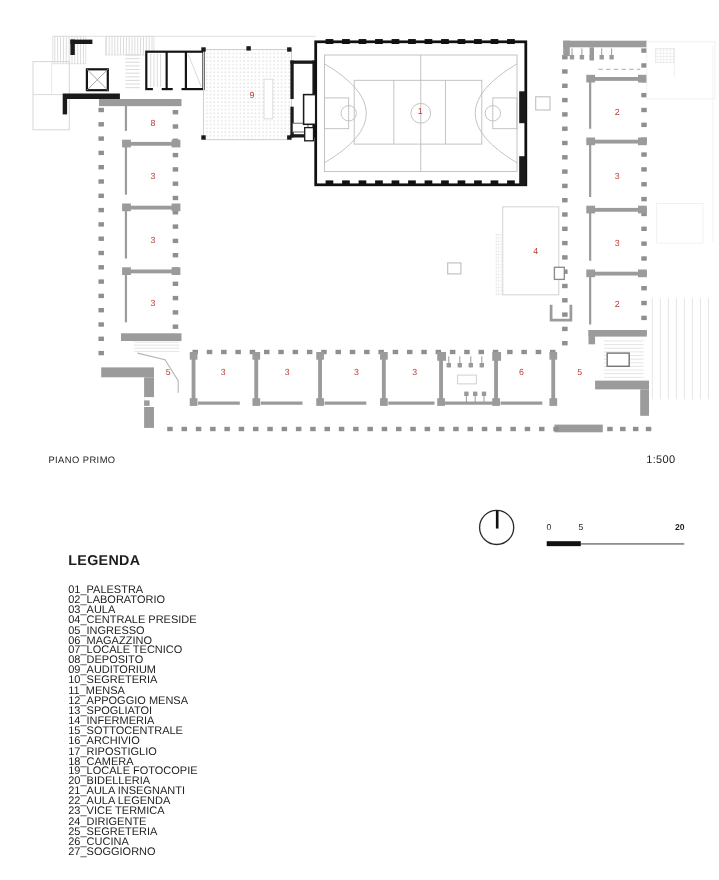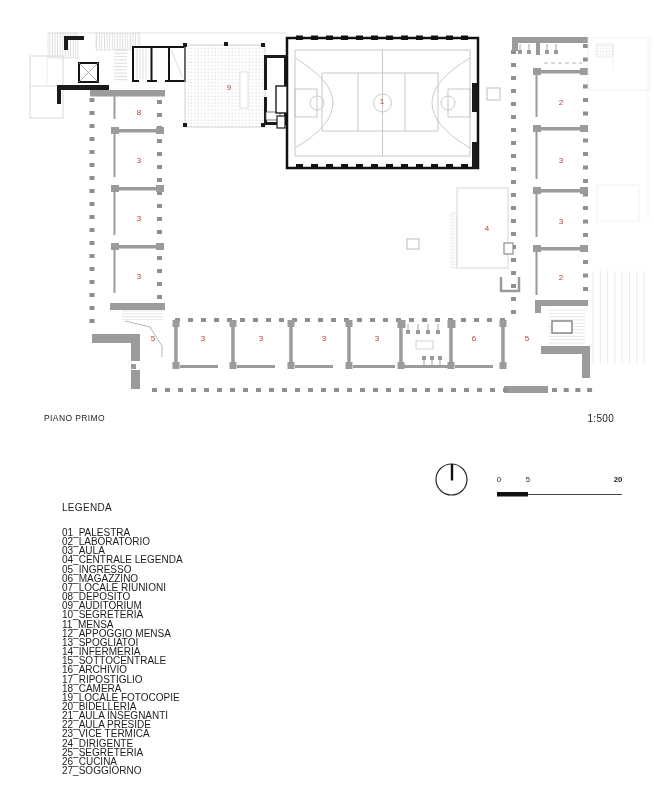--- a/index.html
+++ b/index.html
@@ -5,21 +5,21 @@
   html,body{margin:0;padding:0;background:#fff;}
   .canvas{position:relative;width:654px;height:800px;background:#fff;overflow:hidden;
           font-family:"Liberation Sans", sans-serif;color:#1c1c1c;}
   svg{position:absolute;left:0;top:0;}
   .room-label{position:absolute;font-size:8px;transform:translate(-50%,-50%);
               font-family:"Liberation Sans", sans-serif;}
   .plan-title{position:absolute;left:44px;top:413px;font-size:8.5px;letter-spacing:.4px;}
   .scale-note{position:absolute;top:413px;right:40px;font-size:10px;letter-spacing:.3px;}
   .sb-label{position:absolute;font-size:7.8px;transform:translateX(-50%);top:475px;}
   .legend{position:absolute;left:62px;top:502px;}
-  .legend-title{font-size:10px;font-weight:normal;letter-spacing:.3px;margin:0 0 15px 0;}
+  .legend-title{font-size:13px;font-weight:bold;letter-spacing:.3px;margin:0 0 15px 0;}
   .legend-item{font-size:10px;line-height:9.15px;white-space:pre;}
 </style>
 </head>
 <body>
 
 <div class="canvas">
 
   <svg width="654" height="800" viewBox="0 0 654 800">
     <defs>
       <pattern id="pdots" width="3.4" height="3.4" patternUnits="userSpaceOnUse">
@@ -532,39 +532,39 @@
       <span class="sb-label" style="left: 528px;">5</span>
       <span class="sb-label" style="left: 618px; font-weight: bold;">20</span>
     </div>
 
   <div class="legend">
     <div class="legend-title">LEGENDA</div>
     <div id="legend-items">
         <div class="legend-item">01_PALESTRA</div>
         <div class="legend-item">02_LABORATORIO</div>
         <div class="legend-item">03_AULA</div>
-        <div class="legend-item">04_CENTRALE LEGENDA</div>
+        <div class="legend-item">04_CENTRALE PRESIDE</div>
         <div class="legend-item">05_INGRESSO</div>
         <div class="legend-item">06_MAGAZZINO</div>
-        <div class="legend-item">07_LOCALE RIUNIONI</div>
+        <div class="legend-item">07_LOCALE TECNICO</div>
         <div class="legend-item">08_DEPOSITO</div>
         <div class="legend-item">09_AUDITORIUM</div>
         <div class="legend-item">10_SEGRETERIA</div>
         <div class="legend-item">11_MENSA</div>
         <div class="legend-item">12_APPOGGIO MENSA</div>
         <div class="legend-item">13_SPOGLIATOI</div>
         <div class="legend-item">14_INFERMERIA</div>
         <div class="legend-item">15_SOTTOCENTRALE</div>
         <div class="legend-item">16_ARCHIVIO</div>
         <div class="legend-item">17_RIPOSTIGLIO</div>
         <div class="legend-item">18_CAMERA</div>
         <div class="legend-item">19_LOCALE FOTOCOPIE</div>
         <div class="legend-item">20_BIDELLERIA</div>
         <div class="legend-item">21_AULA INSEGNANTI</div>
-        <div class="legend-item">22_AULA PRESIDE</div>
+        <div class="legend-item">22_AULA LEGENDA</div>
         <div class="legend-item">23_VICE TERMICA</div>
         <div class="legend-item">24_DIRIGENTE</div>
         <div class="legend-item">25_SEGRETERIA</div>
         <div class="legend-item">26_CUCINA</div>
         <div class="legend-item">27_SOGGIORNO</div>
       </div>
   </div>
 
 </div>
 

